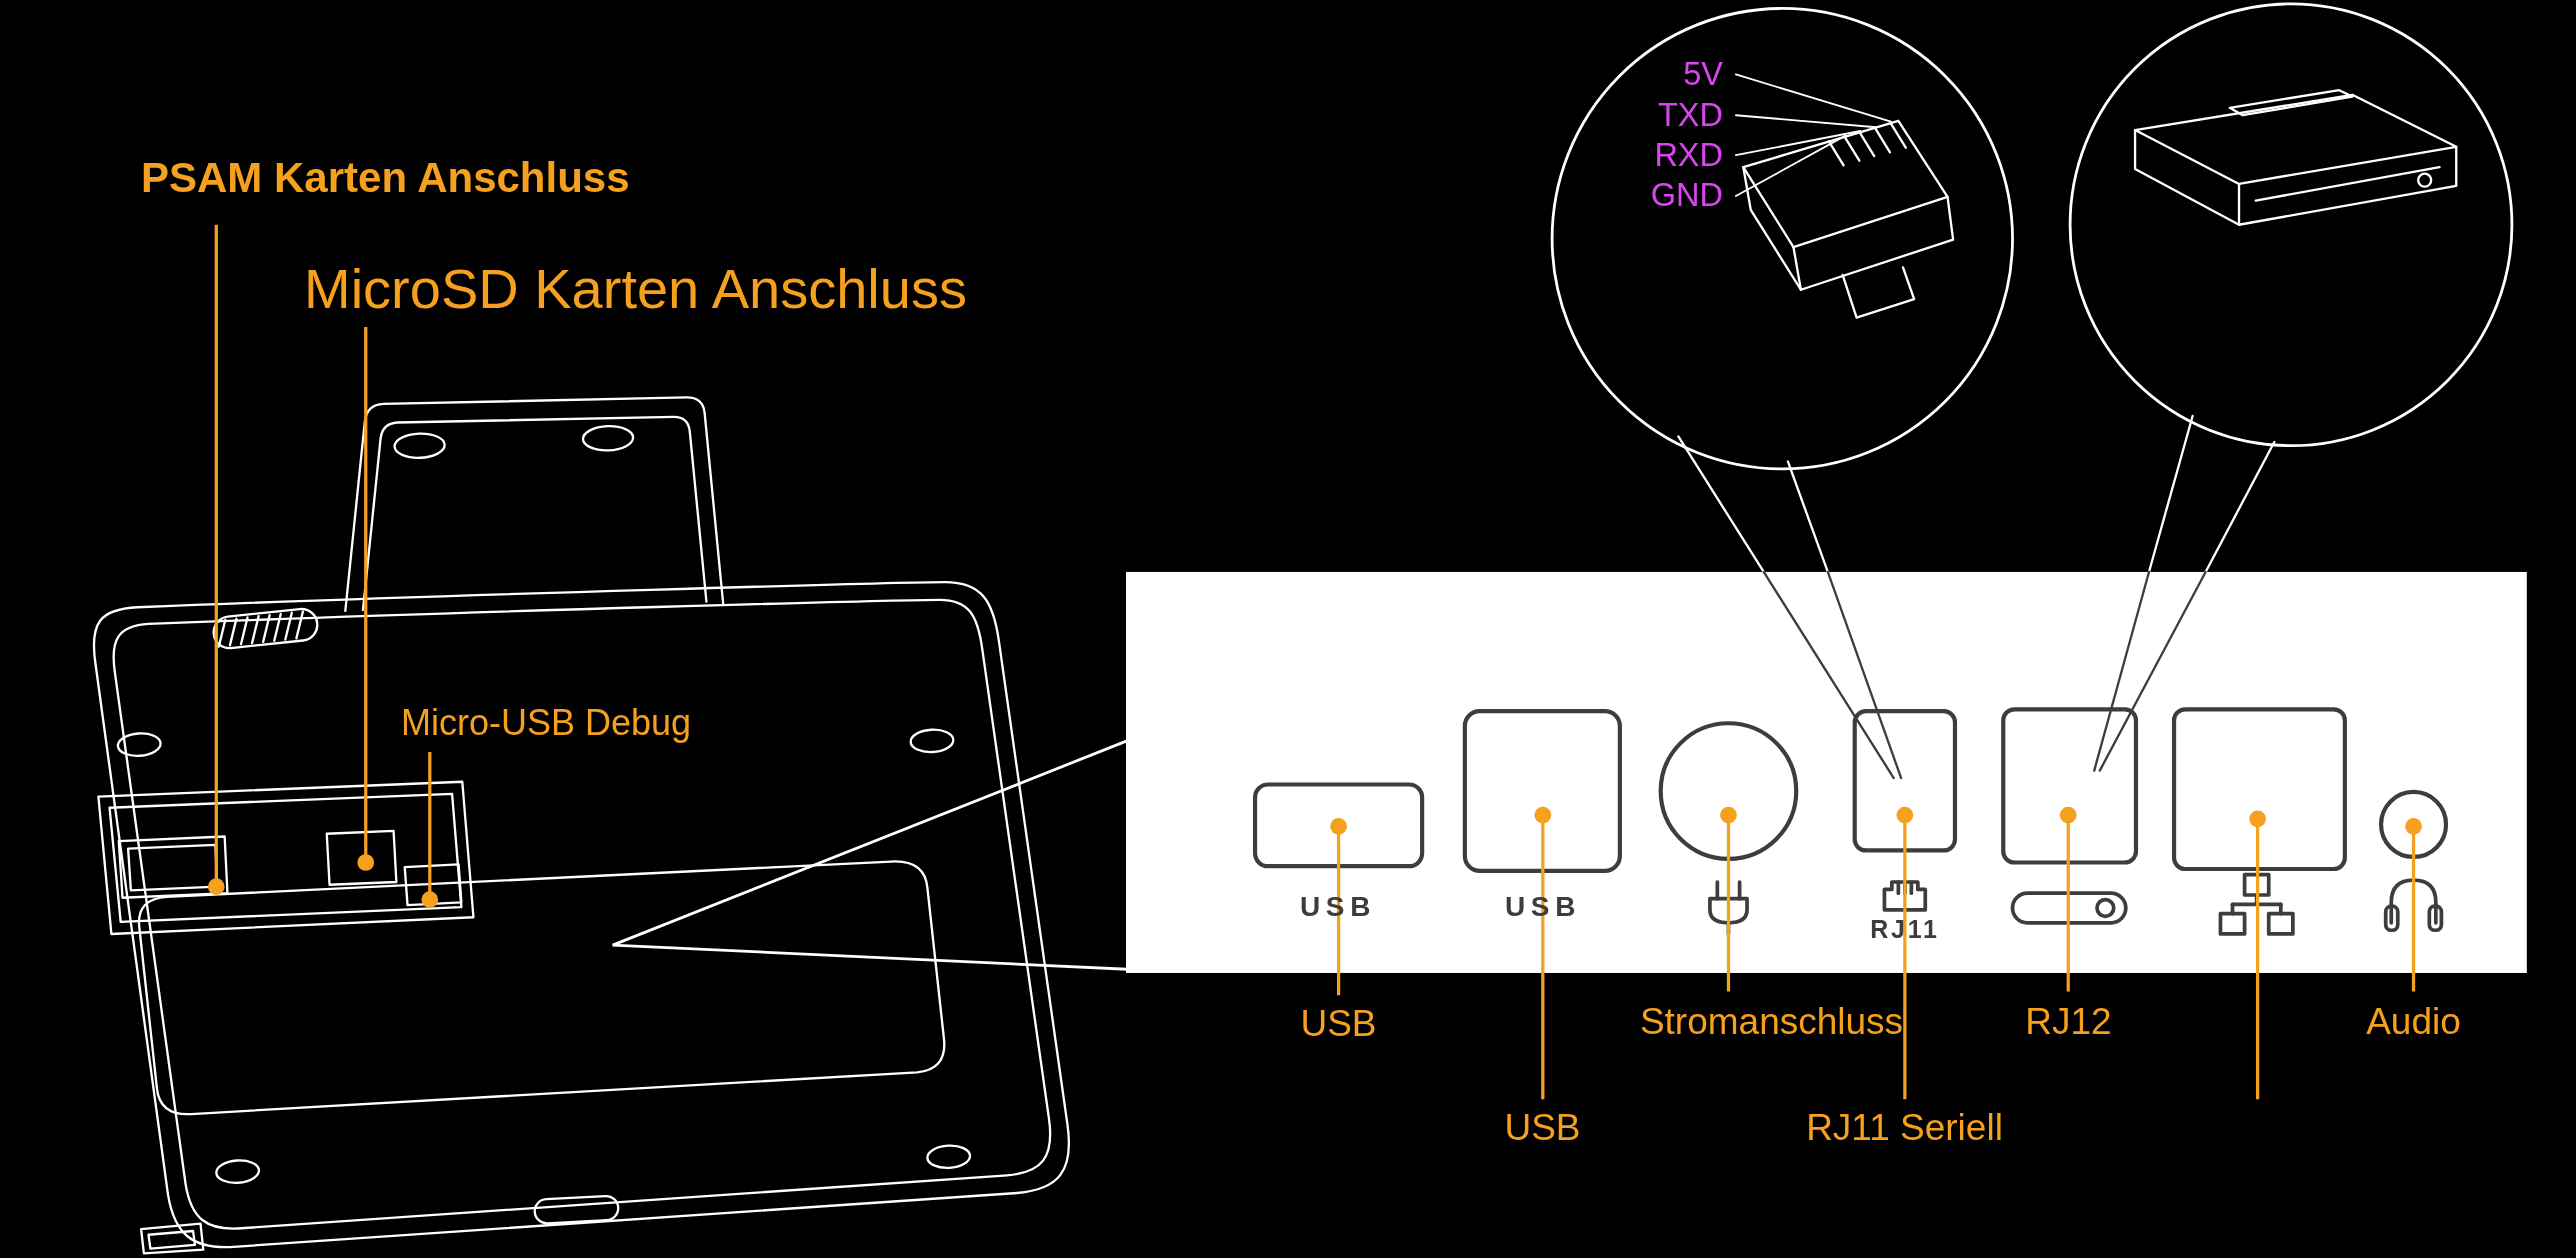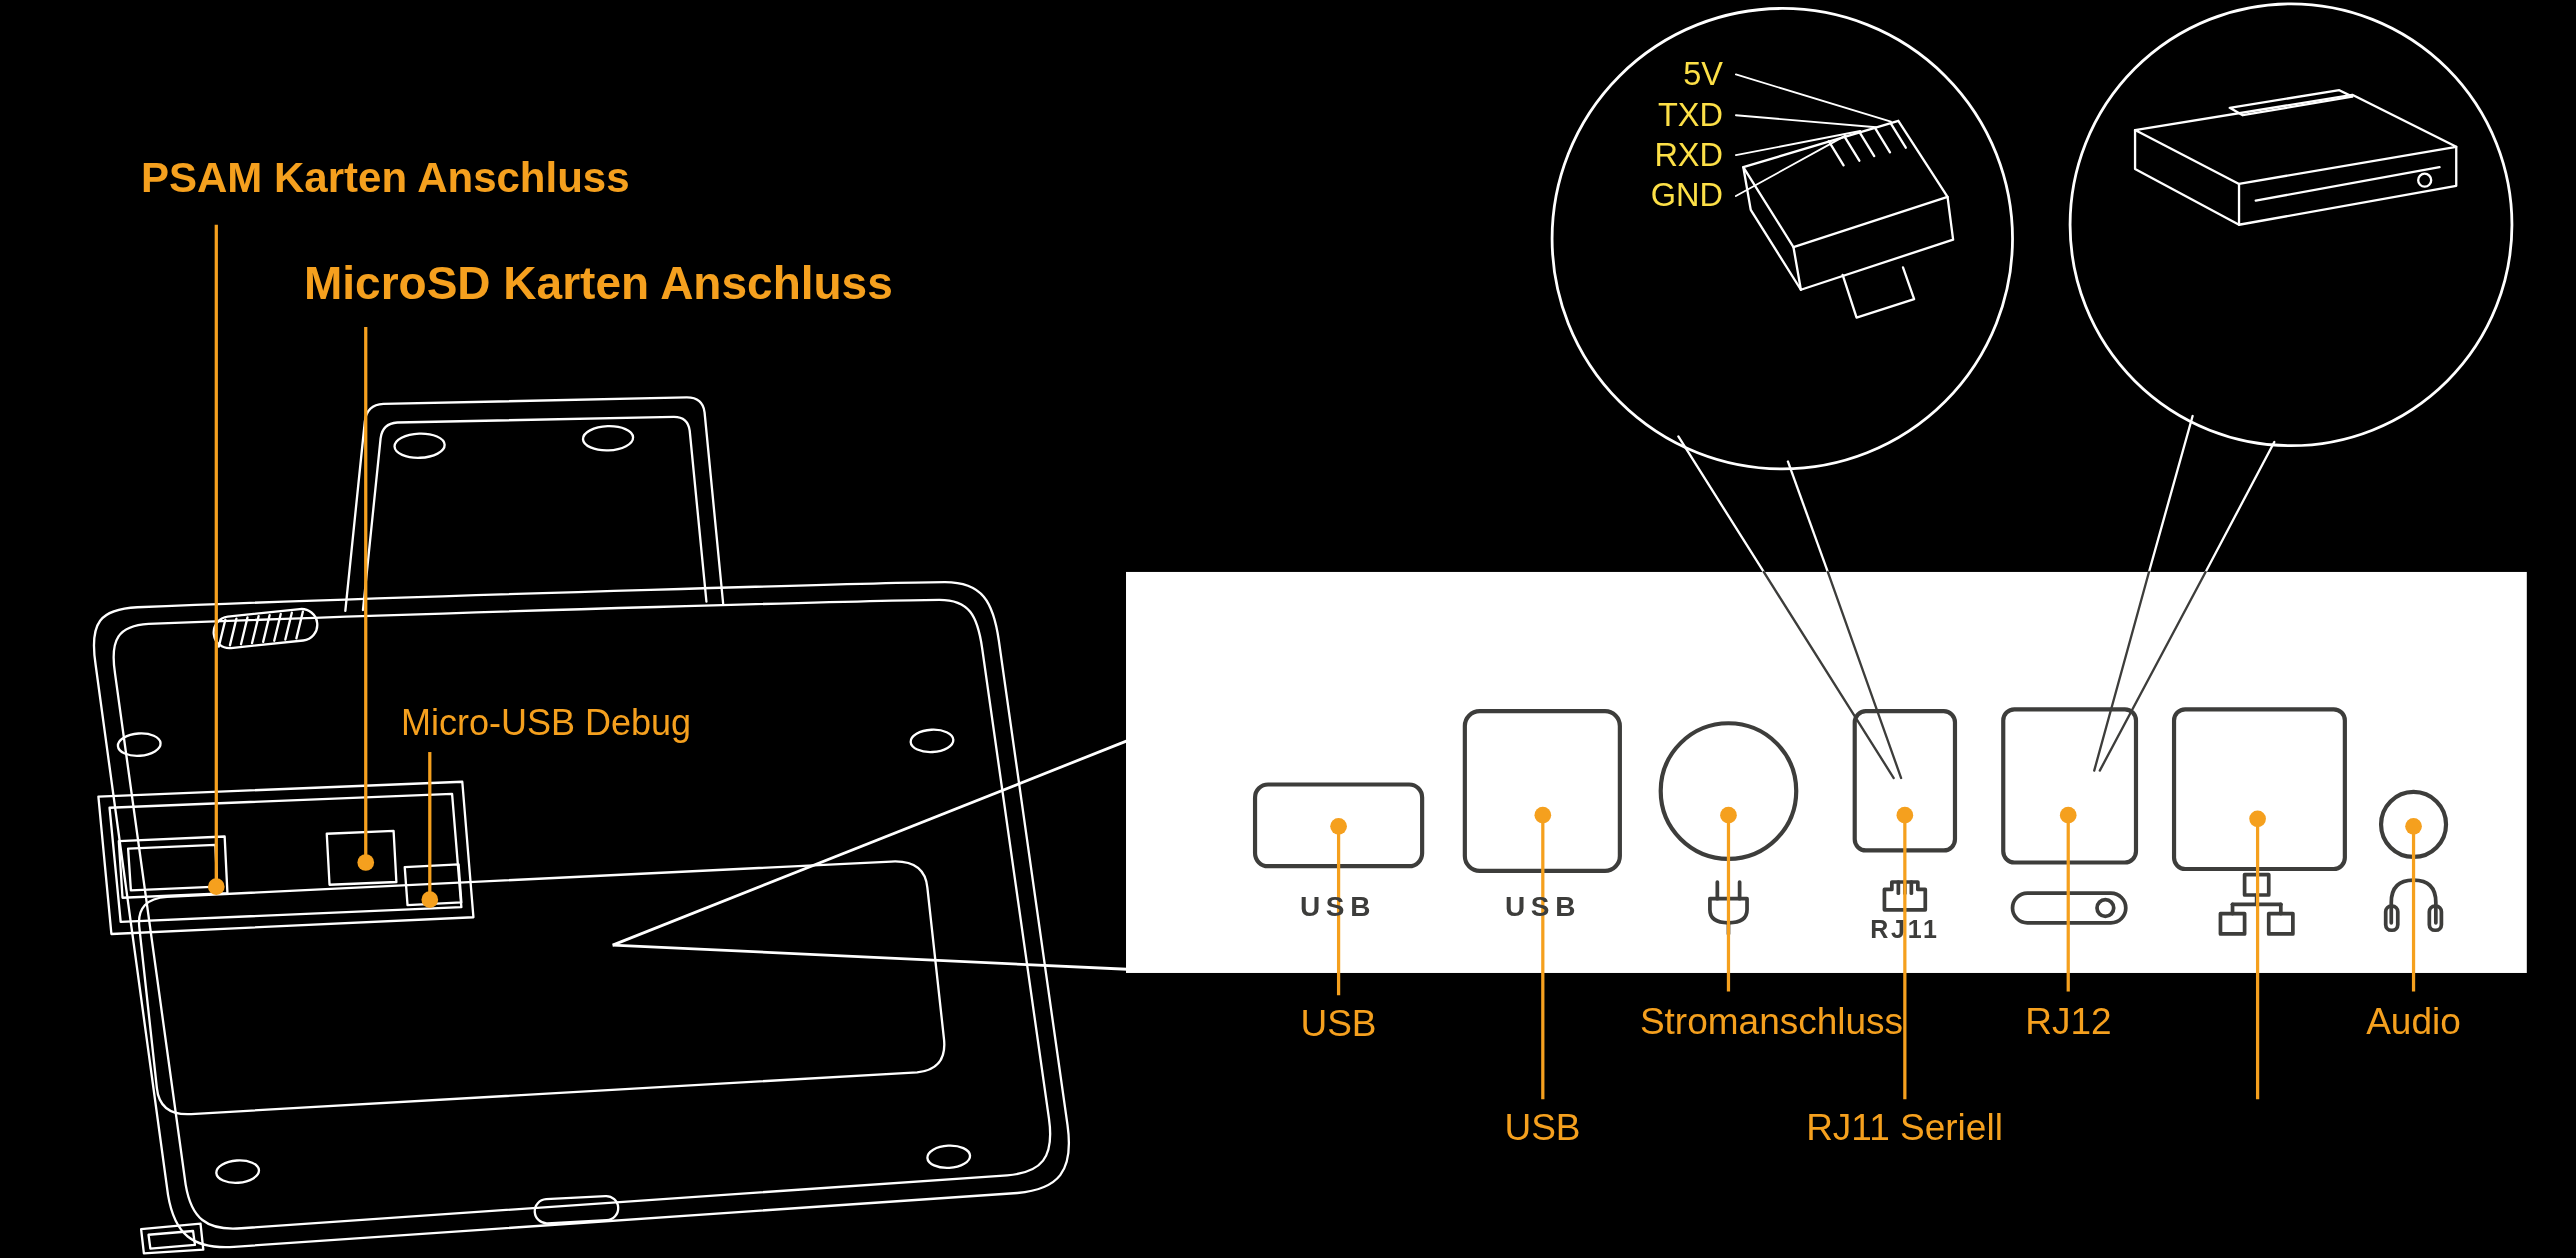--- a/index.html
+++ b/index.html
@@ -3,24 +3,24 @@
 <meta charset="utf-8">
 <style>
   html,body { margin:0; padding:0; background:#000; }
   #stage {
     position:relative; width:2576px; height:1259px; background:#000000;
     overflow:hidden; font-family:"Liberation Sans", sans-serif;
   }
   #stage svg { position:absolute; left:0; top:0; }
   .lbl { position:absolute; color:#F5A01E; white-space:nowrap; }
   .lbl-psam    { left:141px; top:154px; font-size:42px; font-weight:600; }
-  .lbl-microsd { left:304px; top:256px; font-size:46px; font-weight:700; }
+  .lbl-microsd { left:304px; top:256px; font-size:56px; font-weight:400; }
   .lbl-debug   { left:401px; top:702px; font-size:36px; font-weight:400; }
   .pin { position:absolute; left:1522px; width:201px; text-align:right;
-         font-size:32.5px; color:#fde047; line-height:41px; height:41px; }
+         font-size:32.5px; color:#d946ef; line-height:41px; height:41px; }
   .pin-5v  { top:54px; }  .pin-txd { top:95px; }
   .pin-rxd { top:135px; } .pin-gnd { top:175px; }
   .cap { position:absolute; width:204px; text-align:center; color:#3D3D3B;
          font-weight:700; }
   .cap-usb1 { left:1236px; top:891px; font-size:28px; letter-spacing:5.6px; }
   .cap-usb2 { left:1441px; top:891px; font-size:28px; letter-spacing:5.6px; }
   .cap-rj11 { left:1803px; top:915px; font-size:25px; letter-spacing:2.8px; }
   .plabel { position:absolute; width:371px; text-align:center; font-size:37px;
             color:#F5A01E; white-space:nowrap; }
   .plabel-usb1  { left:1153px; top:1003px; }

